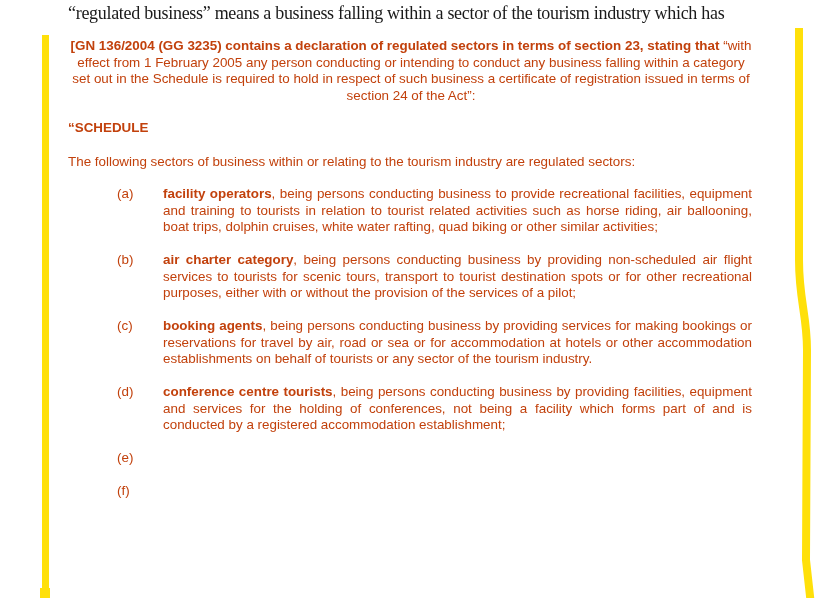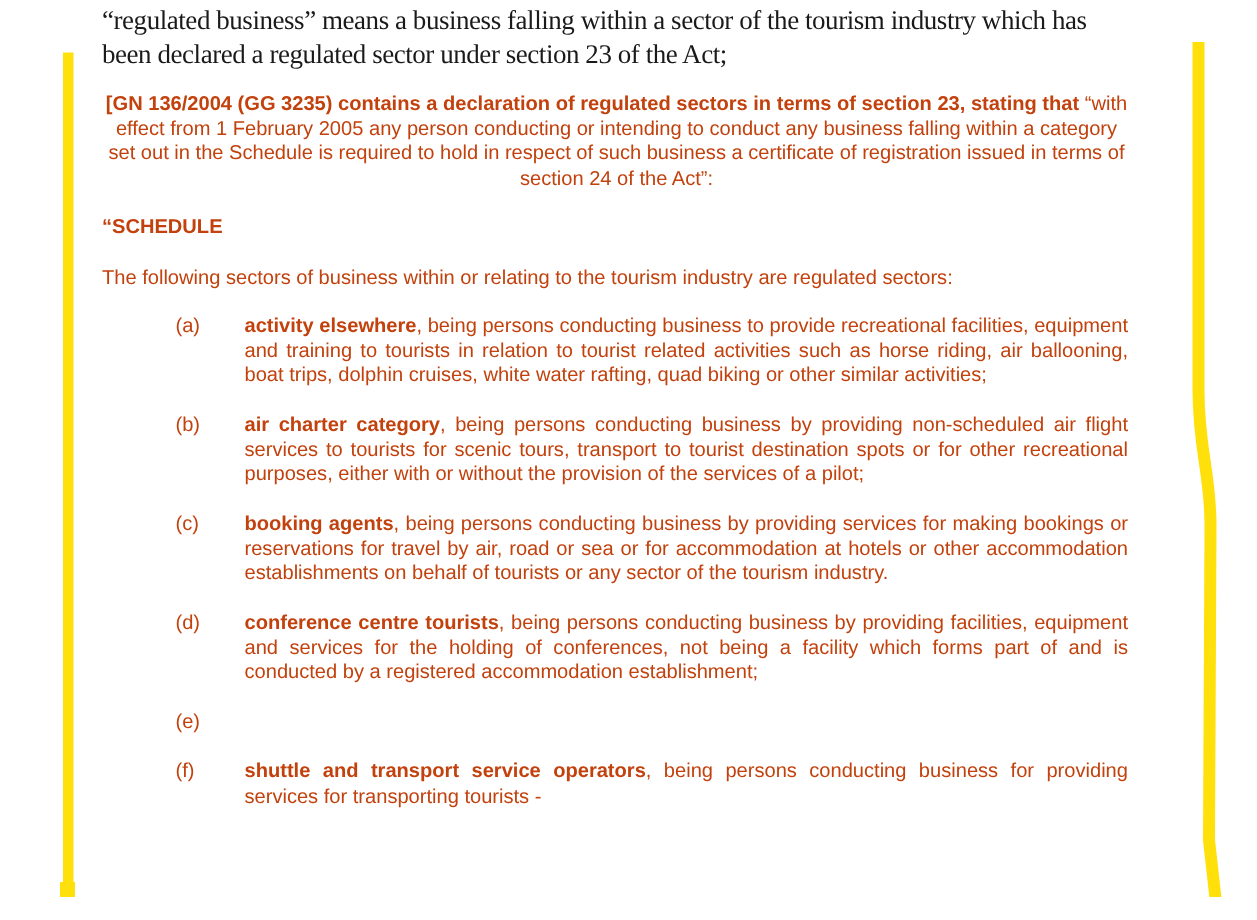--- a/index.html
+++ b/index.html
@@ -74,37 +74,36 @@
   <div class="hl-left" style="background: rgb(255, 224, 10);"></div>
   <div class="hl-left-foot" style="background: rgb(255, 224, 10);"></div>
   <svg class="hl-right" viewBox="0 0 58 613" xmlns="http://www.w3.org/2000/svg">
     <path d="M 19 28 L 19 260 C 19 300 27 315 27 350 L 26 560 L 31 605 L 31 613" fill="none" stroke="#ffe00a" stroke-width="8"></path>
   </svg>
 
   <div class="content">
 
     <div class="defn" style="color: rgb(26, 26, 26);">
       <div>“regulated business” means a business falling within a sector of the tourism industry which has</div>
-      <div>been declared a regulated sector under section 23 of the Act;</div>
     </div>
 
     <div class="green-col" style="color: #c2410c;">
 
       <div class="gazette">
         <span class="b">[GN 136/2004 (GG 3235) contains a declaration of regulated sectors in terms of section 23, stating that</span><span> “with effect from 1 February 2005 any person conducting or intending to conduct any business falling within a category set out in the Schedule is required to hold in respect of such business a certificate of registration issued in terms of section 24 of the Act”:</span>
       </div>
 
       <div class="sched-head">“SCHEDULE</div>
 
       <div class="intro">The following sectors of business within or relating to the tourism industry are regulated sectors:</div>
 
       <div class="item">
         <div class="item-label">(a)</div>
         <div class="item-text">
-          <span class="term">activity elsewhere</span><span>, being persons conducting business to provide recreational facilities, equipment and training to tourists in relation to tourist related activities such as horse riding, air ballooning, boat trips, dolphin cruises, white water rafting, quad biking or other similar activities;</span>
+          <span class="term">facility operators</span><span>, being persons conducting business to provide recreational facilities, equipment and training to tourists in relation to tourist related activities such as horse riding, air ballooning, boat trips, dolphin cruises, white water rafting, quad biking or other similar activities;</span>
         </div>
       </div>
 
       <div class="item">
         <div class="item-label">(b)</div>
         <div class="item-text">
           <span class="term">air charter category</span><span>, being persons conducting business by providing non-scheduled air flight services to tourists for scenic tours, transport to tourist destination spots or for other recreational purposes, either with or without the provision of the services of a pilot;</span>
         </div>
       </div>
 
@@ -121,20 +120,17 @@
           <span class="term">conference centre tourists</span><span>, being persons conducting business by providing facilities, equipment and services for the holding of conferences, not being a facility which forms part of and is conducted by a registered accommodation establishment;</span>
         </div>
       </div>
 
       <div class="item">
         <div class="item-label">(e)</div>
       </div>
 
       <div class="item">
         <div class="item-label">(f)</div>
-        <div class="item-text">
-          <span class="term">shuttle and transport service operators</span><span>, being persons conducting business for providing services for transporting tourists -</span>
-        </div>
       </div>
 
     </div>
   </div>
 </div>
 
 </body></html>

